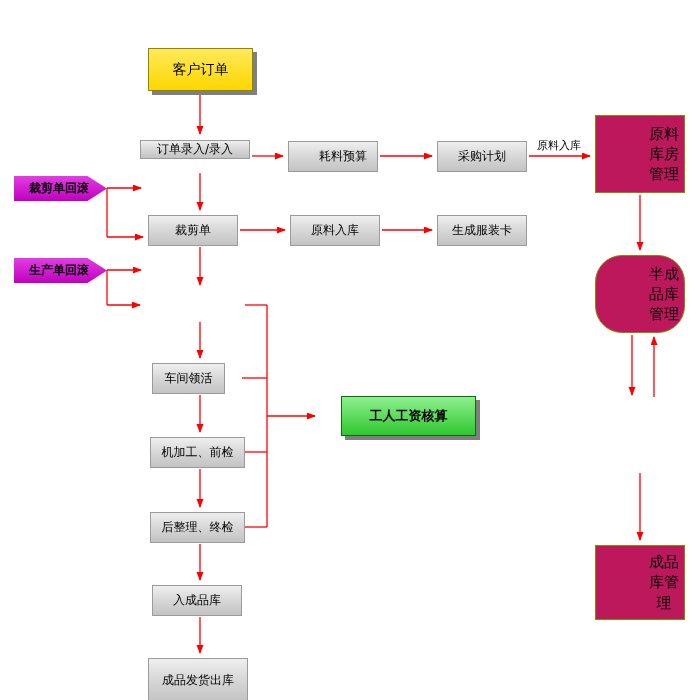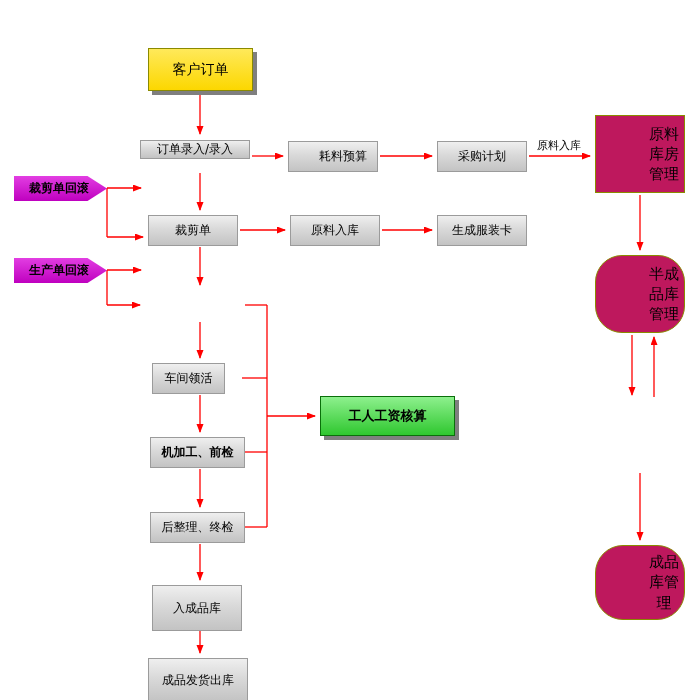--- a/index.html
+++ b/index.html
@@ -18,21 +18,21 @@
   .yellow-box{
     background:#be185d;border:1px solid #8a8a00;font-size:15px;padding-left:48px;
   }
   .shadowed{box-shadow:4px 4px 0 #7f7f7f;}
   .start-box{
     background:linear-gradient(180deg,#ffe95a 0%,#fcd700 100%);
     border:1px solid #8a8a00;font-size:14px;font-weight:normal;
   }
   .green-box{
     background:linear-gradient(180deg,#8df08d 0%,#2fc72f 100%);
-    border:1px solid #0a6f0a;font-size:13px;font-weight:bold;
+    border:1px solid #0a6f0a;font-size:13px;font-weight:bold;margin-left:21px;
   }
   .banner{
     position:absolute;display:flex;align-items:center;justify-content:flex-start;
     padding-left:15px;box-sizing:border-box;font-size:12px;font-weight:bold;color:#000;
     background:linear-gradient(180deg,#e23ee2 0%,#bf00bf 100%);
     clip-path:polygon(0 0,79% 0,100% 50%,79% 100%,0 100%);
   }
   .arrow-label{
     position:absolute;font-size:11px;color:#000;text-align:center;
   }
@@ -92,46 +92,46 @@
 
   <div class="box start-box shadowed" style="left:148px;top:48px;width:105px;height:43px;">客户订单</div>
 
   <div class="box gray-box" style="left:140px;top:140px;width:110px;height:19px;">订单录入/录入</div>
 
   <div class="box gray-box" style="left:148px;top:215px;width:90px;height:31px;">裁剪单</div>
 
 
   <div class="box gray-box" style="left:152px;top:363px;width:73px;height:31px;">车间领活</div>
 
-  <div class="box gray-box" style="left:150px;top:437px;width:95px;height:31px;font-weight:bold;">机加工、前检</div>
+  <div class="box gray-box" style="left:150px;top:437px;width:95px;height:31px;">机加工、前检</div>
 
   <div class="box gray-box" style="left:150px;top:512px;width:95px;height:31px;">后整理、终检</div>
 
-  <div class="box gray-box" style="left:152px;top:585px;width:90px;height:46px;">入成品库</div>
+  <div class="box gray-box" style="left:152px;top:585px;width:90px;height:31px;">入成品库</div>
 
   <div class="box gray-box" style="left:148px;top:658px;width:100px;height:44px;">成品发货出库</div>
 
   <div class="box gray-box" style="left:288px;top:141px;width:90px;height:31px;padding-left:20px;">耗料预算</div>
 
   <div class="box gray-box" style="left:437px;top:141px;width:90px;height:31px;">采购计划</div>
 
   <div class="arrow-label" style="left:528px;top:138px;width:62px;">原料入库</div>
 
   <div class="box gray-box" style="left:290px;top:215px;width:90px;height:31px;">原料入库</div>
 
   <div class="box gray-box" style="left:437px;top:215px;width:90px;height:31px;">生成服装卡</div>
 
   <div class="box yellow-box" style="left:595px;top:115px;width:90px;height:78px;">原料库房
 管理</div>
 
   <div class="box yellow-box" style="left:595px;top:255px;width:90px;height:78px;border-radius:27px;">半成品库
 管理</div>
 
 
-  <div class="box yellow-box" style="left:595px;top:545px;width:90px;height:75px;border-radius:28px;">成品库管理</div>
+  <div class="box yellow-box" style="left:595px;top:545px;width:90px;height:75px;">成品库管理</div>
 
   <div class="box green-box shadowed" style="left:320px;top:396px;width:135px;height:40px;">工人工资核算</div>
 
   <div class="banner" style="left:14px;top:176px;width:93px;height:25px;">裁剪单回滚</div>
 
   <div class="banner" style="left:14px;top:258px;width:93px;height:25px;">生产单回滚</div>
 
 </div>
 
 </body></html>

